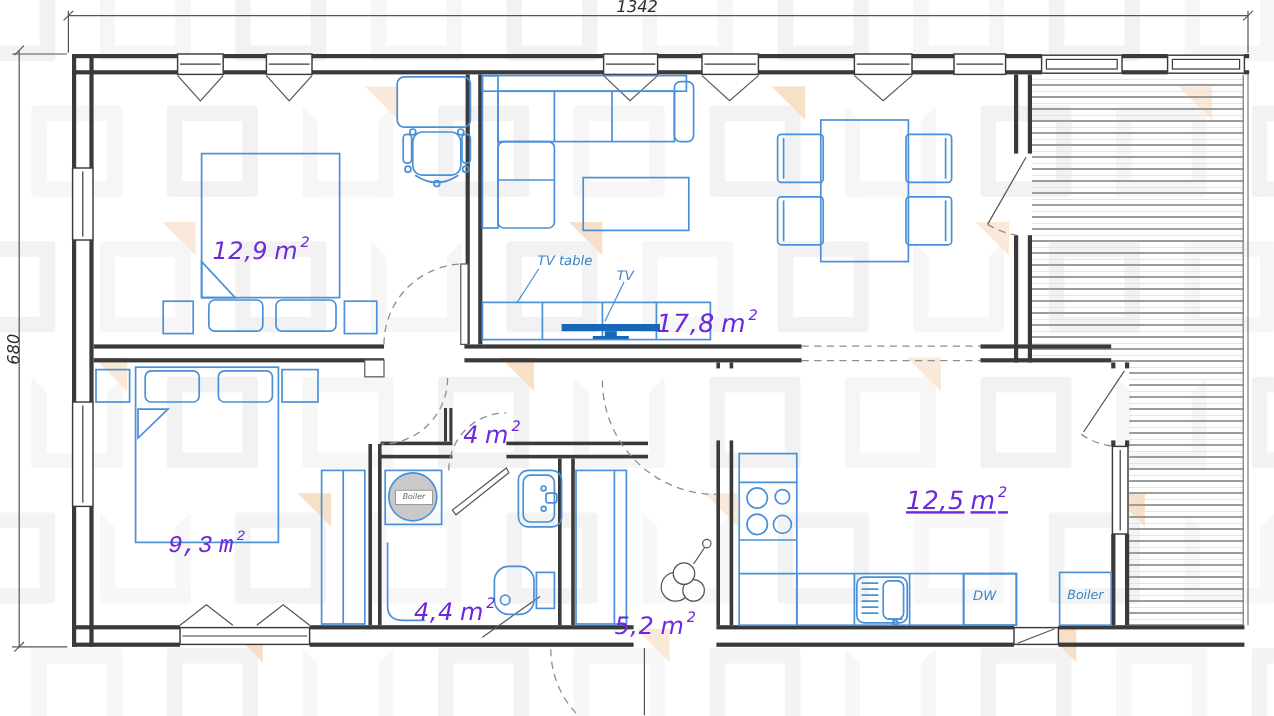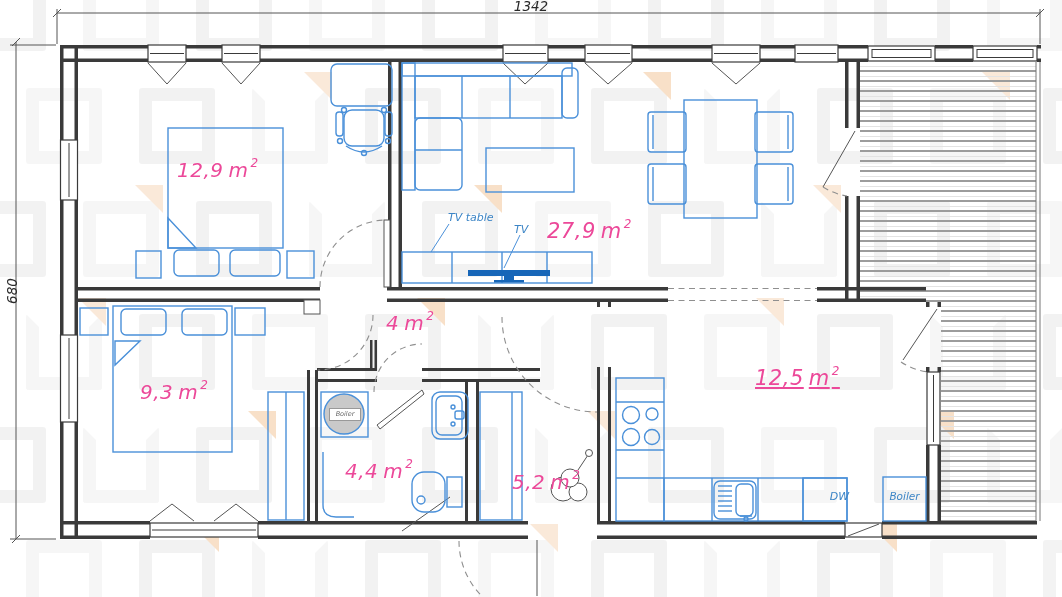--- a/index.html
+++ b/index.html
@@ -20,21 +20,21 @@
   .thin{stroke:#777;stroke-width:1;fill:none;}
   .dash{stroke:#8f8f8f;stroke-width:1.1;fill:none;stroke-dasharray:6 4.5;}
   .dim{stroke:#555;stroke-width:1;fill:none;}
   .furn{stroke:var(--furn,#4a90d9);stroke-width:1.4;fill:none;}
   .furn .fill{fill:var(--tv,#1766b8);stroke:none;}
   .furn .drum{fill:#c9c9c9;}
   .gray{stroke:#555;stroke-width:1;fill:none;}
   .grayf{stroke:#555;stroke-width:1;fill:#fff;}
   
   #labels{position:absolute;inset:0;z-index:3;pointer-events:none;}
-  .rlabel{position:absolute;font-style:italic;font-size:20px;color:#ec4899;white-space:nowrap;letter-spacing:.5px;}
+  .rlabel{position:absolute;font-style:italic;font-size:20px;color:#6d28d9;white-space:nowrap;letter-spacing:.5px;margin-top:39px;}
   .rlabel .u{margin-left:5px;}
   .rlabel sup{font-size:12px;position:relative;top:-2px;left:2px;}
   .blabel{position:absolute;font-style:italic;font-size:11px;color:var(--bluelab,#3c85c6);white-space:nowrap;}
   .tiny{position:absolute;font-style:italic;font-size:6.5px;color:#666;background:#fff;
         border:.8px solid #999;text-align:center;line-height:11px;white-space:nowrap;}
   .dimlabel{position:absolute;font-style:italic;font-size:13.5px;color:#2a2a2a;text-align:center;}
 </style>
 </head>
 <body>
 
@@ -424,38 +424,38 @@
   </svg>
 
   <div id="labels">
     <div class="dimlabel" style="left:500px;top:-2px;width:62px;">1342</div>
     <div class="dimlabel" style="left:-12px;top:283px;width:48px;transform:rotate(-90deg);">680</div>
 
     <div class="rlabel" style="left:177px;top:158px;">
       <span>12,9</span><span class="u">m</span><sup>2</sup>
     </div>
     <div class="rlabel" style="left:547px;top:219px;font-size:21px;">
-      <span>27,9</span><span class="u">m</span><sup>2</sup>
+      <span>17,8</span><span class="u">m</span><sup>2</sup>
     </div>
     <div class="rlabel" style="left:386px;top:311px;">
       <span>4</span><span class="u">m</span><sup>2</sup>
     </div>
-    <div class="rlabel" style="left:140px;top:380px;">
+    <div class="rlabel" style="left:140px;top:403px;font-family:Liberation Mono, monospace;">
       <span>9,3</span><span class="u">m</span><sup>2</sup>
     </div>
     <div class="rlabel" style="left:345px;top:459px;">
       <span>4,4</span><span class="u">m</span><sup>2</sup>
     </div>
     <div class="rlabel" style="left:512px;top:470px;">
       <span>5,2</span><span class="u">m</span><sup>2</sup>
     </div>
     <div class="rlabel" style="left:755px;top:366px;font-size:21px;text-decoration:underline;">
       <span>12,5</span><span class="u">m</span><sup>2</sup>
     </div>
 
     <div class="blabel" style="left:448px;top:211px;">TV table</div>
     <div class="blabel" style="left:514px;top:223px;">TV</div>
-    <div class="blabel" style="left:803px;top:490px;width:35px;text-align:center;padding-left:19px;">DW</div>
+    <div class="blabel" style="left:803px;top:490px;width:35px;text-align:center;">DW</div>
     <div class="blabel" style="left:883px;top:490px;width:43px;text-align:center;font-size:10.5px;">Boiler</div>
     <div class="tiny" style="left:329px;top:408px;width:30px;height:11px;">Boiler</div>
   </div>
 
 </div>
 
 </body></html>

